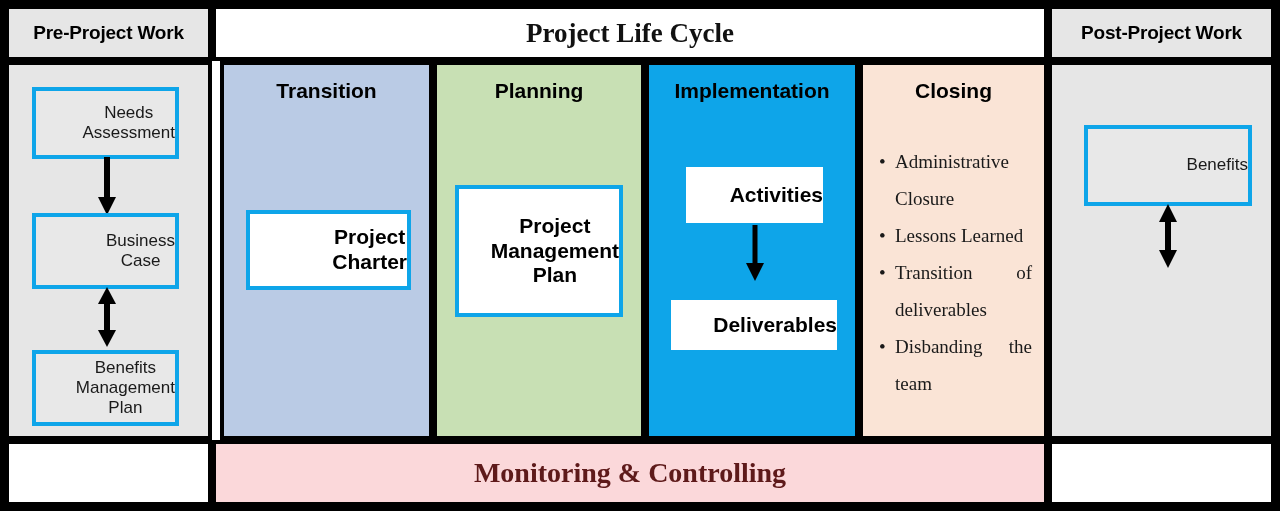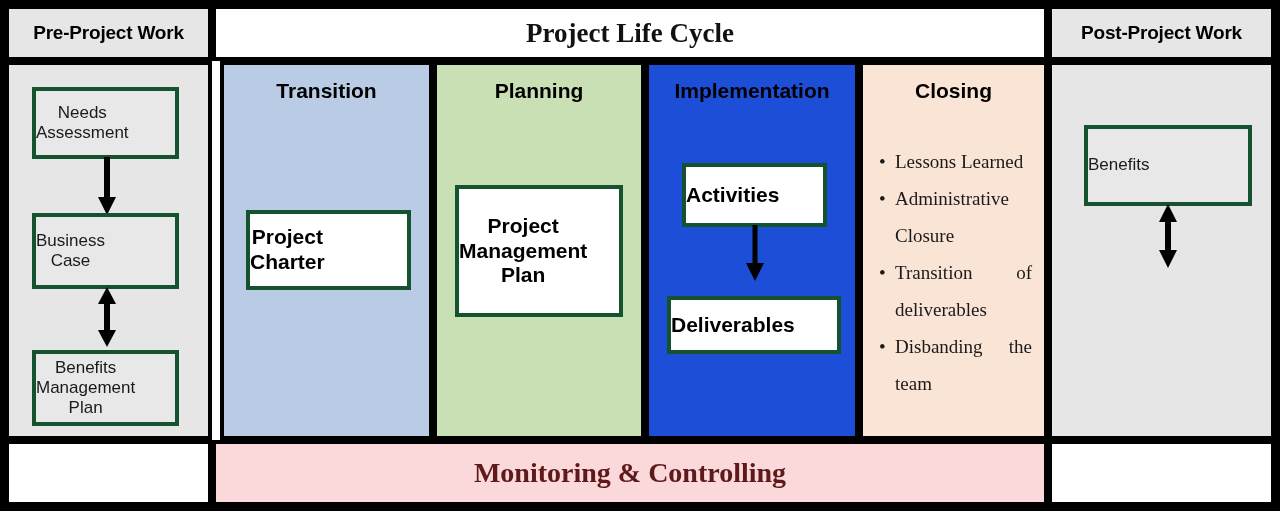--- a/index.html
+++ b/index.html
@@ -69,32 +69,32 @@
     font-family: "Liberation Sans", sans-serif;
     font-weight: bold;
     font-size: 21px;
     color: #000000;
     margin-top: 14px;
   }
 
   .bg-gray   { background: #e6e6e6; }
   .bg-blue   { background: #bacbe5; }
   .bg-green  { background: #c8e0b4; }
-  .bg-yellow { background: #1d4ed8; }
+  .bg-yellow { background: #0ea5e9; }
   .bg-peach  { background: #fae4d6; }
   .bg-pink   { background: #fbd8da; }
 
   
   .node {
     position: absolute;
     box-sizing: border-box;
-    border: 4px solid #14532d;
-    display: flex;
-    align-items: center;
-    justify-content: flex-start;
+    border: 4px solid #0ea5e9;
+    display: flex;
+    align-items: center;
+    justify-content: flex-end;
     text-align: center;
     line-height: 1.18;
   }
   .node-light {
     background: #e8e8e8;
     font-family: "Liberation Sans", sans-serif;
     font-weight: normal;
     font-size: 17px;
     color: #1a1a1a;
   }
@@ -238,22 +238,22 @@
 
     <div class="node node-white" style="left:18px; top:215px; width:174px; height:58px;margin-top:16px;">
       <span>Deliverables</span>
     </div>
   </div>
 
   <div class="col bg-peach" style="left:854px; top:56px; width:189px; height:379px;">
     <div class="col-title">Closing</div>
 
     <ul class="bullets" style="left:14px; top:78px; width:155px;">
+      <li>Administrative Closure</li>
       <li>Lessons Learned</li>
-      <li>Administrative Closure</li>
       <li>Transition of deliverables</li>
       <li>Disbanding the team</li>
     </ul>
   </div>
 
   <div class="col bg-gray" style="left:1043px; top:56px; width:227px; height:379px;">
 
     <div class="node node-light" style="left:32px; top:60px; width:168px; height:81px;">
       <span>Benefits</span>
     </div>

